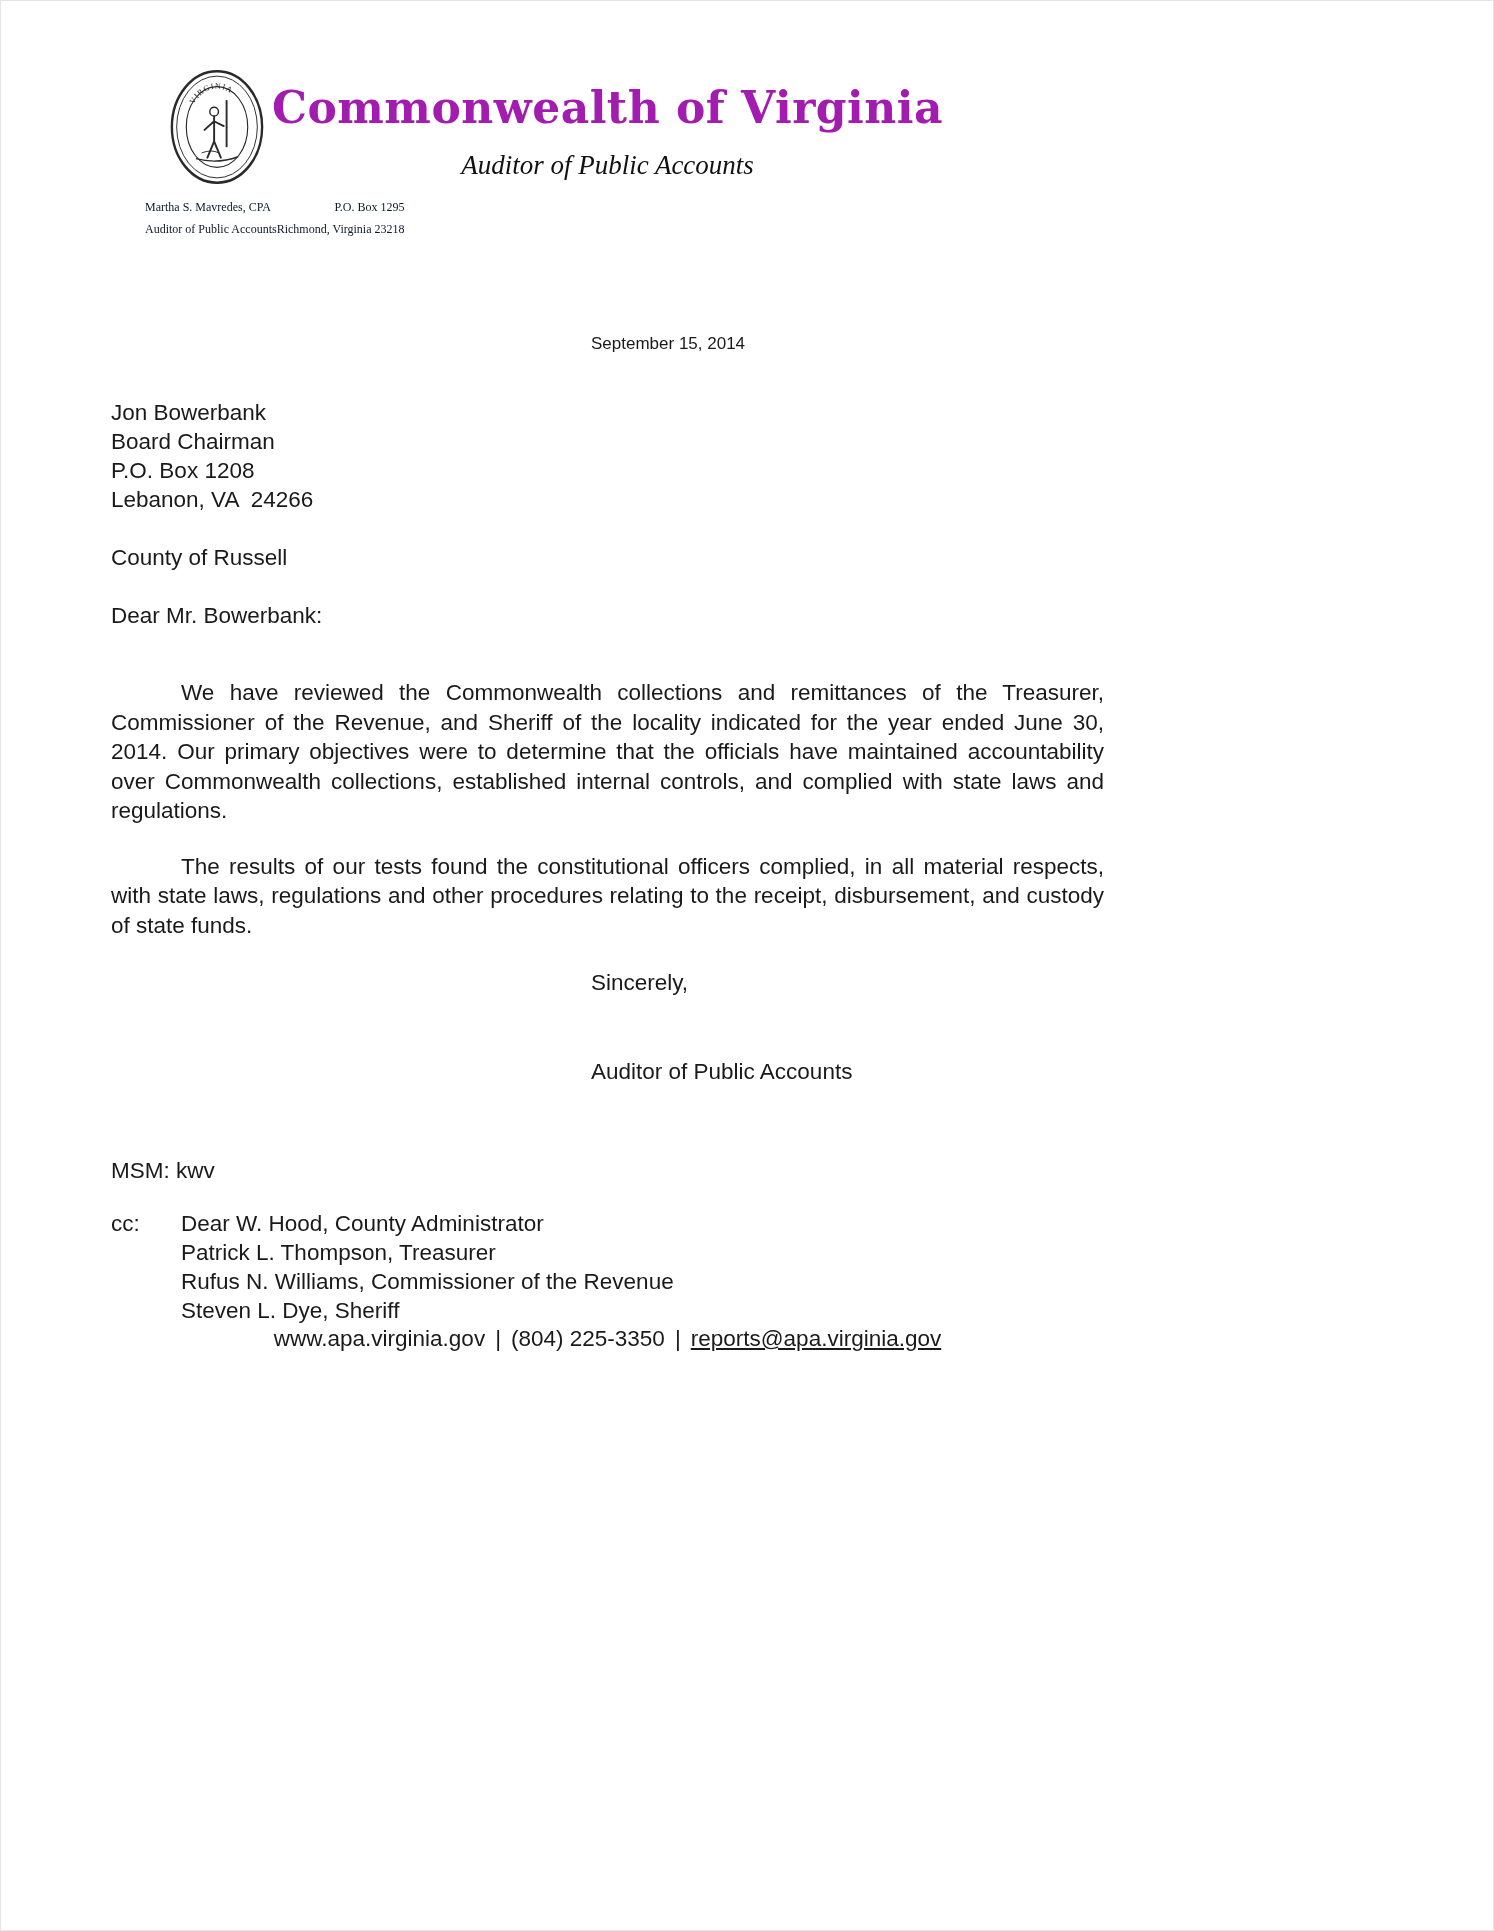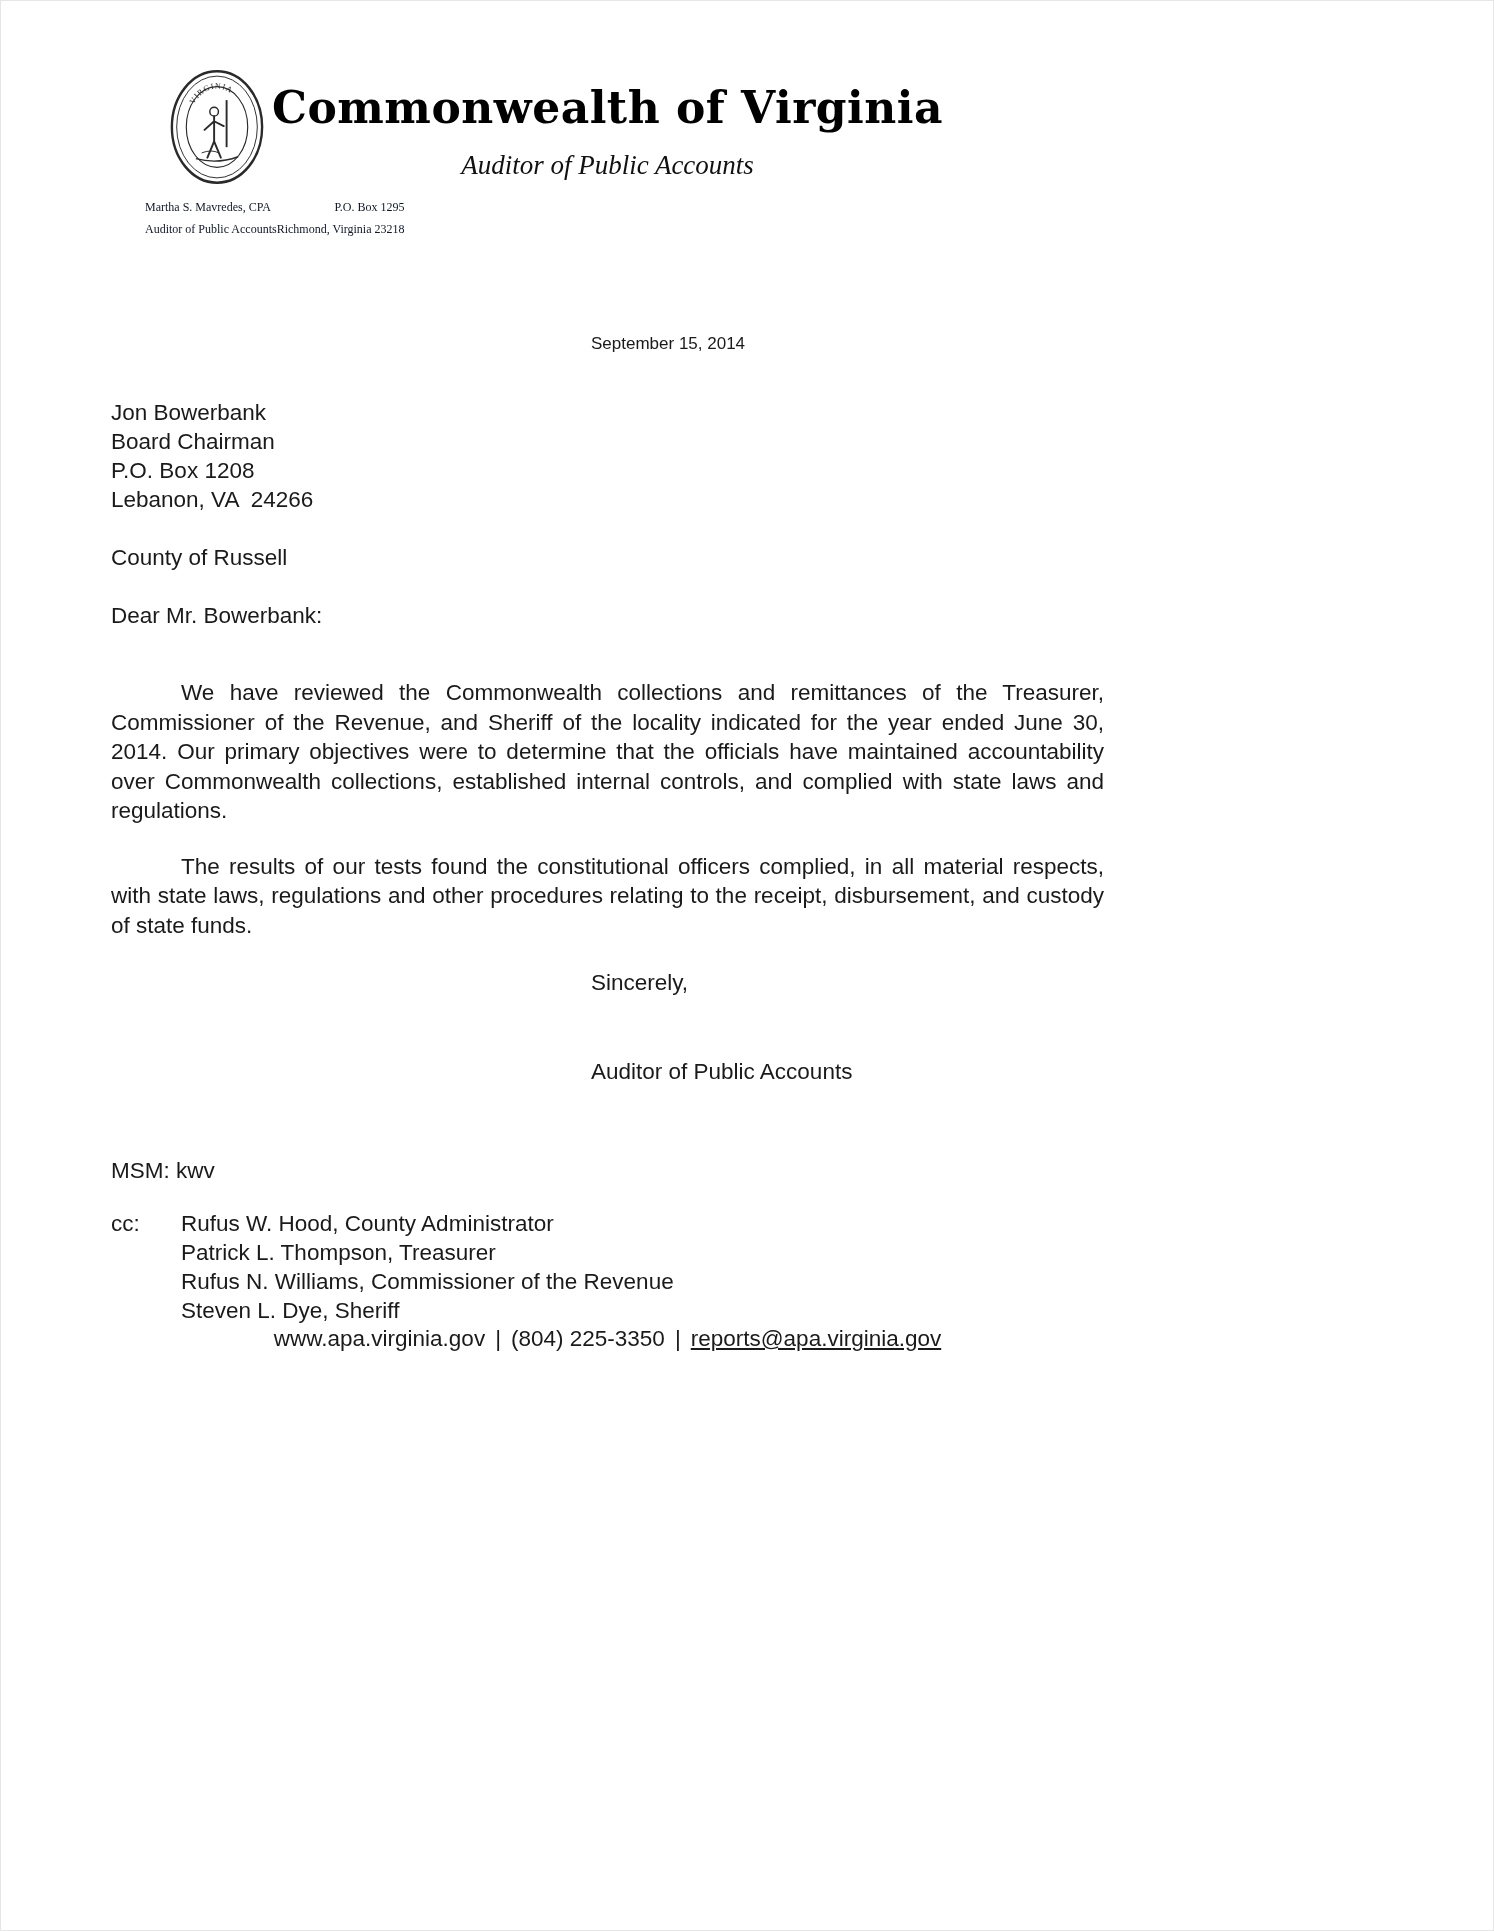--- a/index.html
+++ b/index.html
@@ -29,21 +29,21 @@
   }
 
   .header-center { text-align: center; padding-top: 14px; }
 
   .header-title {
     font-family: "DejaVu Serif", "Liberation Serif", serif;
     font-weight: 700;
     font-size: 44px;
     line-height: 56px;
     letter-spacing: 0.5px;
-    color: #000000;
+    color: #a21caf;
   }
 
   .header-subtitle {
     font-family: "Liberation Serif", serif;
     font-style: italic;
     font-size: 27px;
     line-height: 34px;
     margin-top: 12px;
     color: #111;
   }
@@ -156,21 +156,21 @@
 
     <div class="closing">Sincerely,</div>
 
     <div class="sig-title">Auditor of Public Accounts</div>
 
     <div class="reference">MSM: kwv</div>
 
     <div class="cc-block">
       <div class="cc-label">cc:</div>
       <div class="cc-list">
-        <div class="cc-item">Rufus W. Hood, County Administrator</div>
+        <div class="cc-item">Dear W. Hood, County Administrator</div>
         <div class="cc-item">Patrick L. Thompson, Treasurer</div>
         <div class="cc-item">Rufus N. Williams, Commissioner of the Revenue</div>
         <div class="cc-item">Steven L. Dye, Sheriff</div>
       </div>
     </div>
 
     <div class="footer">
       <span>www.apa.virginia.gov</span><span class="sep">|</span><span>(804) 225-3350</span><span class="sep">|</span><span class="email">reports@apa.virginia.gov</span>
     </div>
 

